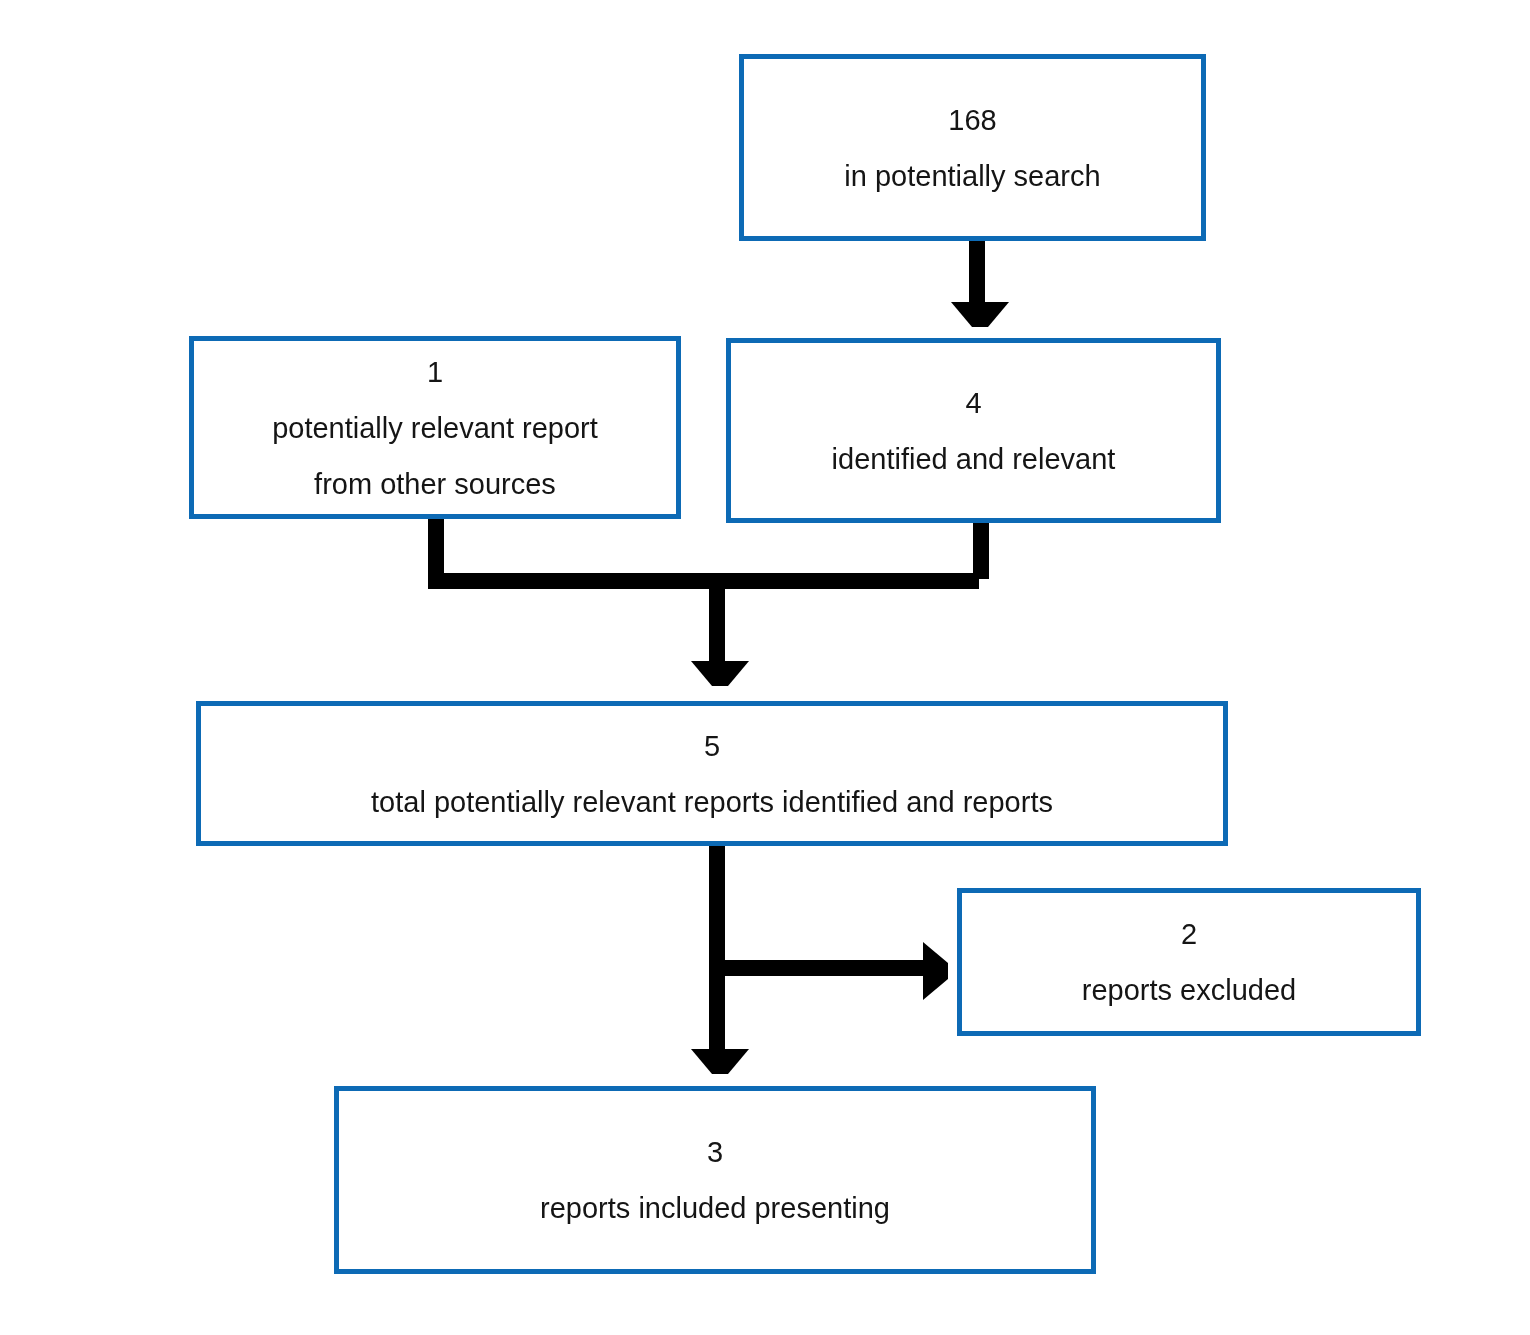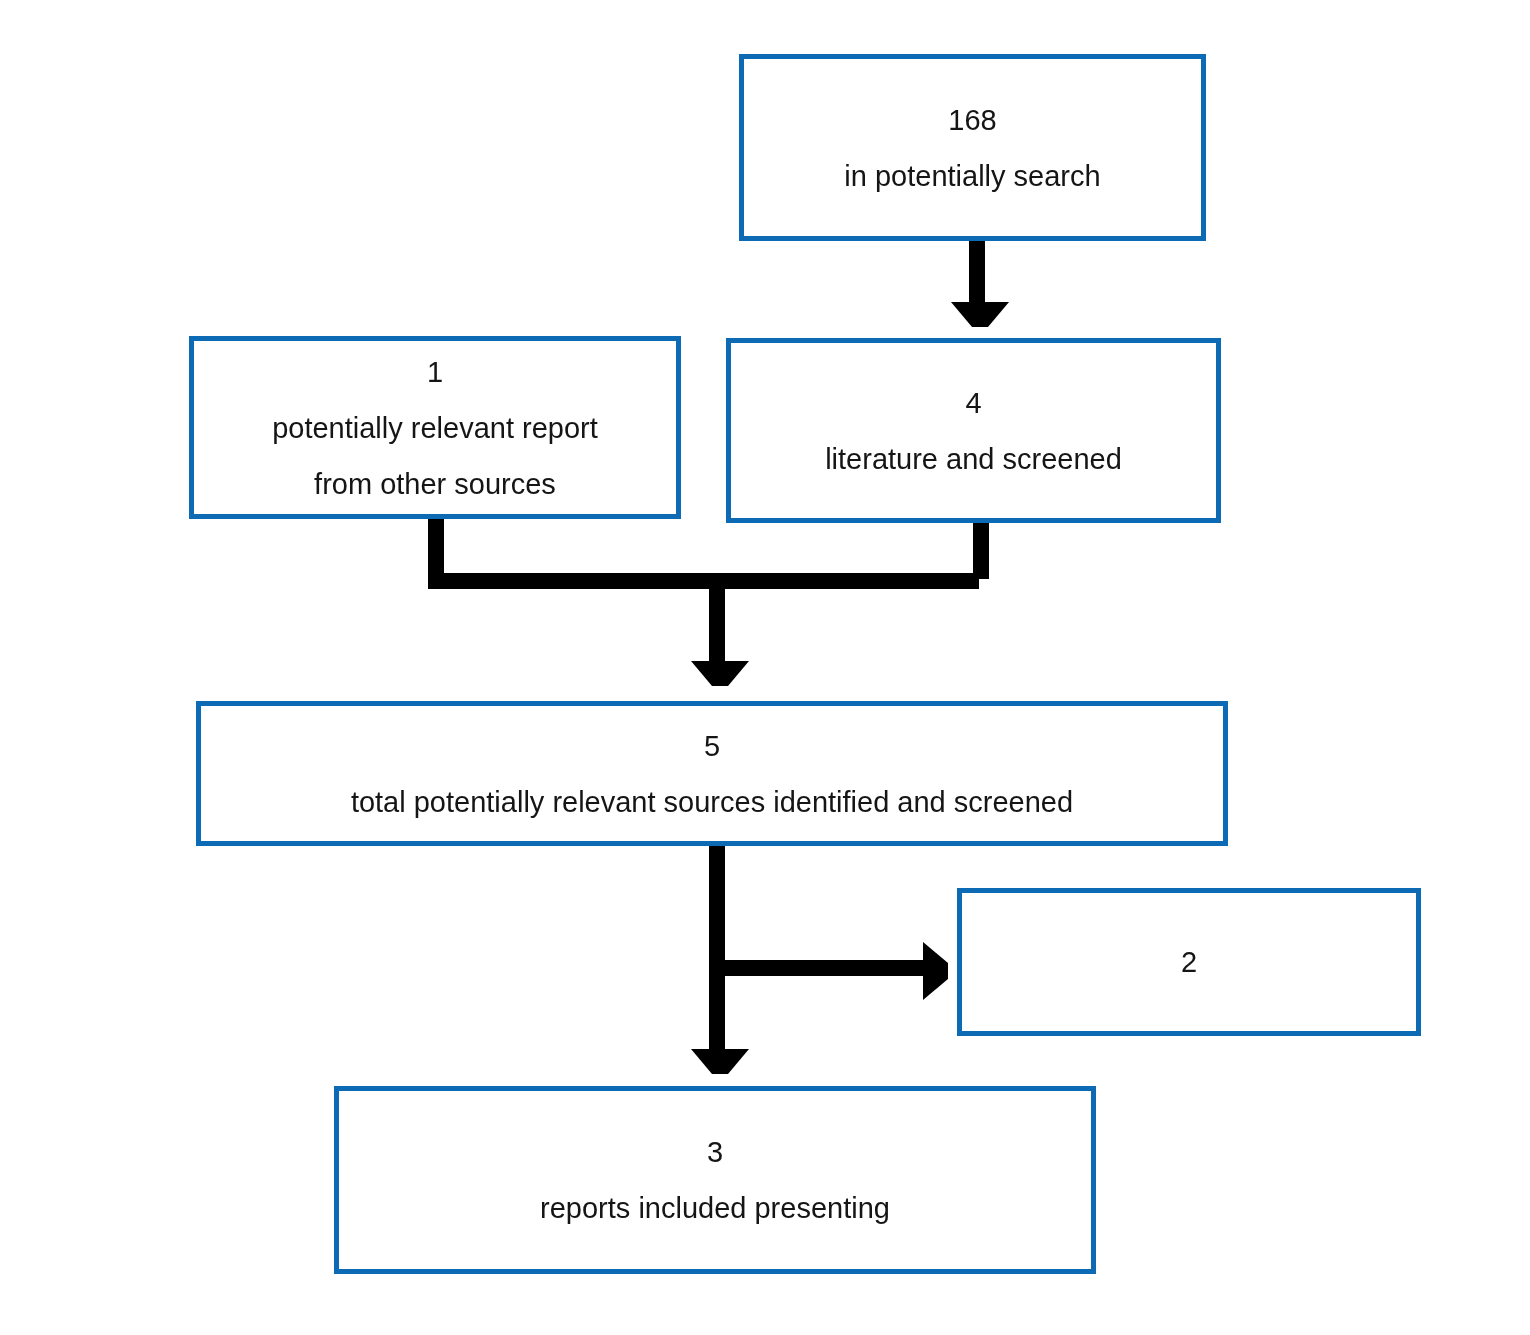--- a/index.html
+++ b/index.html
@@ -72,45 +72,46 @@
     <div class="txt">
       <div>1</div>
       <div>potentially relevant report</div>
       <div>from other sources</div>
     </div>
   </div>
 
   <div class="fbox" style="left:710px; top:322px; width:495px; height:185px;">
     <div class="txt">
       <div>4</div>
-      <div>literature and screened</div>
+      <div>identified and relevant</div>
     </div>
   </div>
 
   <div class="vline" style="left:412px; top:503px; width:6px; height:60px;"></div>
   <div class="vline" style="left:957px; top:507px; width:6px; height:56px;"></div>
   <div class="hline" style="left:412px; top:557px; width:551px; height:6px;"></div>
   <div class="vline" style="left:693px; top:557px; width:6px; height:89px;"></div>
   <div class="arrow-down" style="left:675px; top:645px;"></div>
 
   <div class="fbox" style="left:180px; top:685px; width:1032px; height:145px;">
     <div class="txt">
       <div>5</div>
-      <div>total potentially relevant sources identified and screened</div>
+      <div>total potentially relevant reports identified and reports</div>
     </div>
   </div>
 
   <div class="vline" style="left:693px; top:830px; width:6px; height:204px;"></div>
   <div class="hline" style="left:696px; top:944px; width:212px; height:6px;"></div>
   <div class="arrow-right" style="left:907px; top:926px;"></div>
   <div class="arrow-down" style="left:675px; top:1033px;"></div>
 
   <div class="fbox" style="left:941px; top:872px; width:464px; height:148px;">
     <div class="txt">
       <div>2</div>
+      <div>reports excluded</div>
     </div>
   </div>
 
   <div class="fbox" style="left:318px; top:1070px; width:762px; height:188px;">
     <div class="txt">
       <div>3</div>
       <div>reports included presenting</div>
     </div>
   </div>
 

